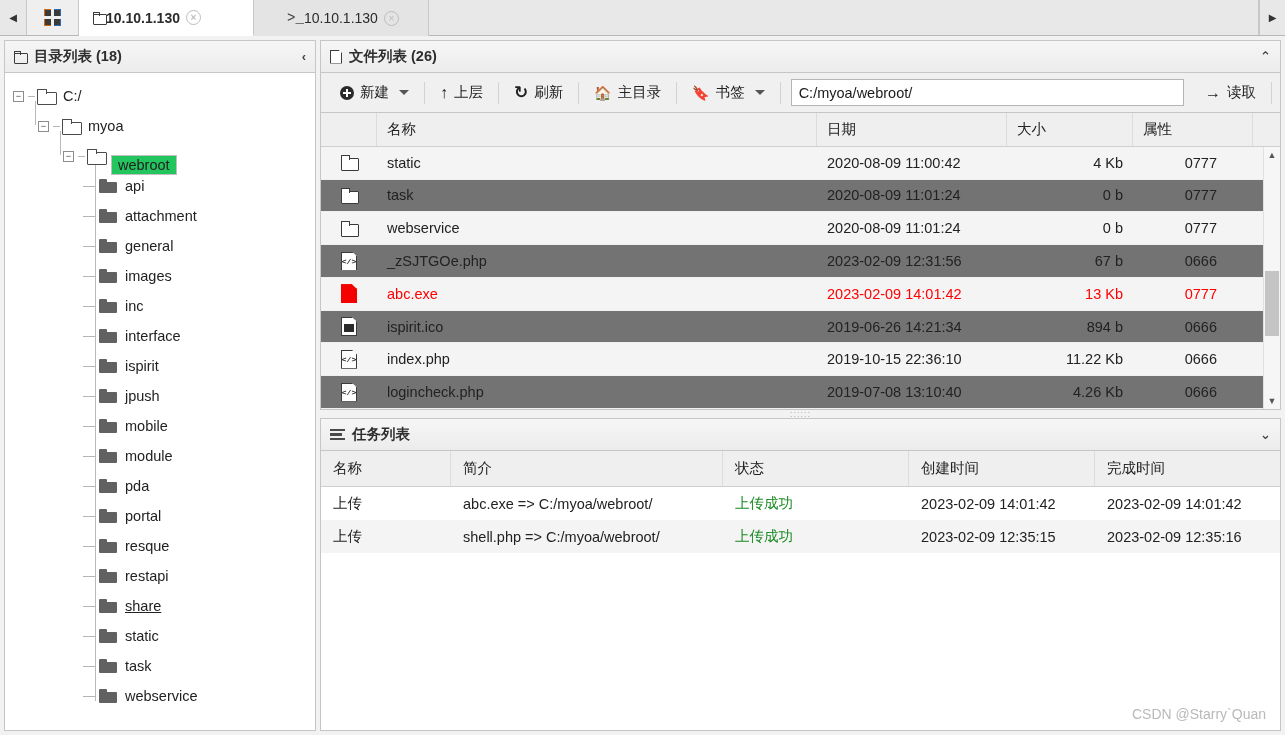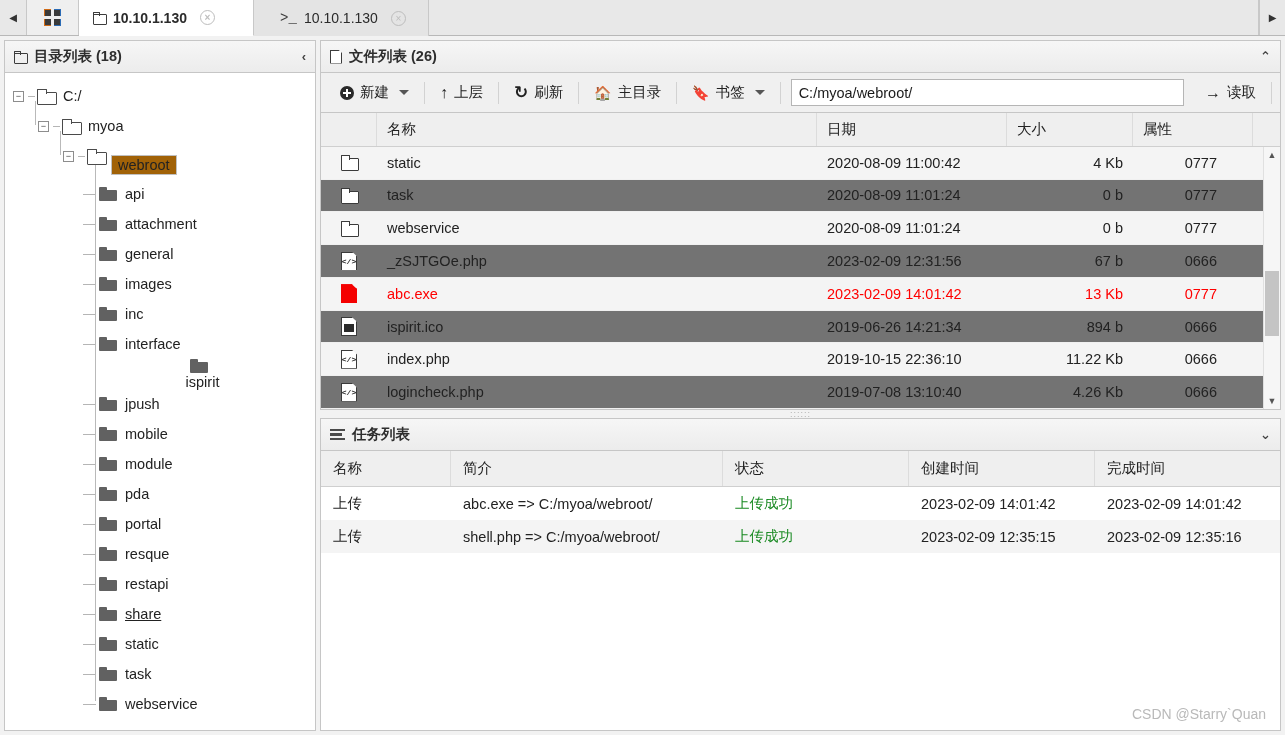--- a/index.html
+++ b/index.html
@@ -44,21 +44,21 @@
   .grid-ico { width: 17px; height: 17px; position: relative; }
   .grid-ico i {
     position: absolute; width: 7px; height: 7px; background: #3a3a3a; display:block;
   }
   .grid-ico i:nth-child(1){ left:0; top:0; border-left:1px solid #d06a16; border-top:1px solid #d06a16;}
   .grid-ico i:nth-child(2){ right:0; top:0; border-right:1px solid #2b6bb5; border-top:1px solid #2b6bb5;}
   .grid-ico i:nth-child(3){ left:0; bottom:0; border-left:1px solid #d06a16; border-bottom:1px solid #d06a16;}
   .grid-ico i:nth-child(4){ right:0; bottom:0; border-right:1px solid #2b6bb5; border-bottom:1px solid #2b6bb5;}
 
   .tab {
-    display: flex; align-items: center; gap: 7px;
+    display: flex; align-items: center; 
     padding: 0 10px 0 14px;
     height: 36px;
     border-right: 1px solid #c8c8c8;
     font-size: 14px;
     color: #2b2b2b;
     min-width: 175px;
   }
   .tab.active {
     background: #ffffff;
     font-weight: bold;
@@ -113,21 +113,21 @@
   .tnode { display: flex; align-items: center; height: 30px; font-size: 14.5px; color:#222; }
   .tnode .expander {
     width: 11px; height: 11px; border: 1px solid #8d8d8d; background:#fff;
     font-size: 9px; line-height: 9px; text-align:center; color:#444;
     margin-right: 4px; flex: 0 0 auto;
   }
   .tnode .hline { width: 7px; height: 1px; background: #b5b5b5; margin-right:2px;}
   .tnode .leafline { width: 13px; height:1px; background:#b5b5b5; margin-right:3px; }
   .tnode .tlabel { margin-left: 7px; }
   .tnode .tlabel.sel {
-    background: #a16207; border: 1px solid #c0c0c0; padding: 1px 6px; margin-left:5px;margin-top:18px;
+    background: #22c55e; border: 1px solid #c0c0c0; padding: 1px 6px; margin-left:5px;margin-top:18px;
   }
   .fold-open {
     width: 19px; height: 15px; position: relative; flex:0 0 auto;
   }
   .fold-open::before{
     content:""; position:absolute; left:0; top:3px; width:18px; height:11px;
     border:1.6px solid #4a4a4a; border-radius:0 1px 1px 1px; background:#fff;
   }
   .fold-open::after{
     content:""; position:absolute; left:0; top:0px; width:8px; height:4px;
@@ -367,21 +367,21 @@
         <span class="tlabel">myoa</span>
       </div>
 
       <div class="tnode" style="padding-left:58px;">
         <span class="expander">−</span>
         <span class="hline"></span>
         <span class="fold-open"></span>
         <span class="tlabel sel">webroot</span>
       </div>
 
-      <div class="tnode" style="padding-left:78px;margin-top:8px;">
+      <div class="tnode" style="padding-left:78px;">
         <span class="leafline"></span>
         <span class="fold-solid"></span>
         <span class="tlabel">api</span>
       </div>
       <div class="tnode" style="padding-left:78px;">
         <span class="leafline"></span>
         <span class="fold-solid"></span>
         <span class="tlabel">attachment</span>
       </div>
       <div class="tnode" style="padding-left:78px;">
@@ -397,21 +397,21 @@
       <div class="tnode" style="padding-left:78px;">
         <span class="leafline"></span>
         <span class="fold-solid"></span>
         <span class="tlabel">inc</span>
       </div>
       <div class="tnode" style="padding-left:78px;">
         <span class="leafline"></span>
         <span class="fold-solid"></span>
         <span class="tlabel">interface</span>
       </div>
-      <div class="tnode" style="padding-left:78px;flex-direction:column;">
+      <div class="tnode" style="padding-left:78px;">
         <span class="leafline"></span>
         <span class="fold-solid"></span>
         <span class="tlabel">ispirit</span>
       </div>
       <div class="tnode" style="padding-left:78px;">
         <span class="leafline"></span>
         <span class="fold-solid"></span>
         <span class="tlabel">jpush</span>
       </div>
       <div class="tnode" style="padding-left:78px;">

